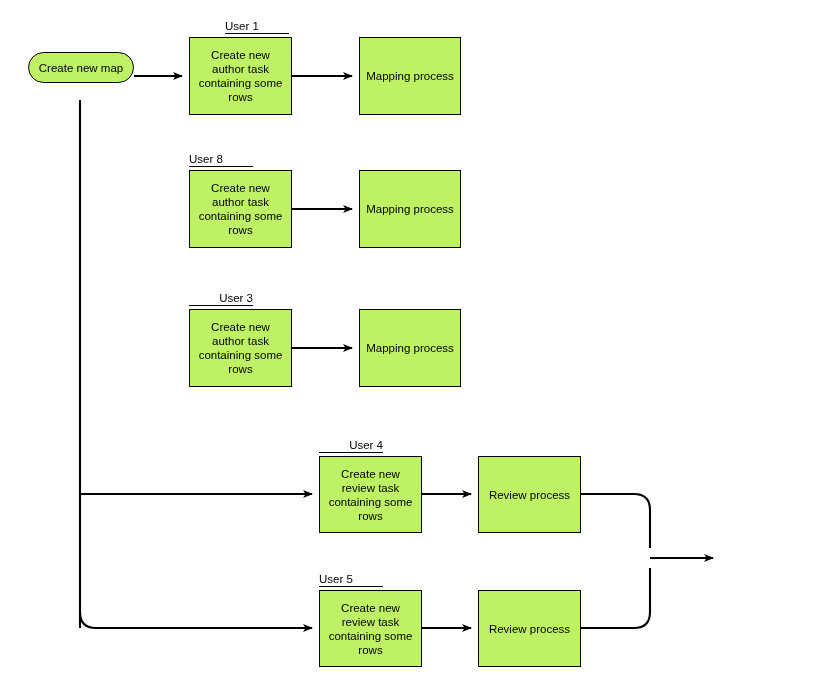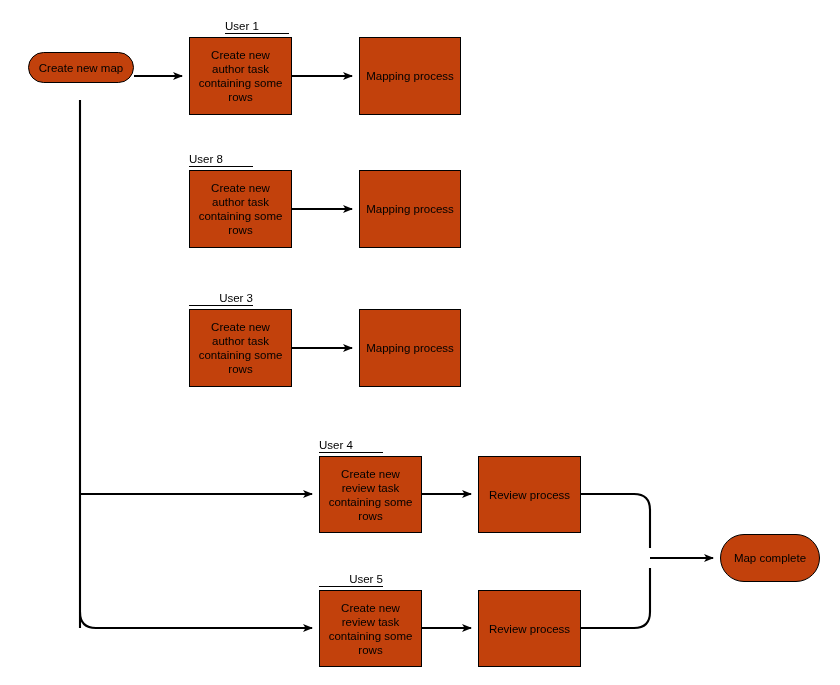--- a/index.html
+++ b/index.html
@@ -25,21 +25,21 @@
     left: 0;
     top: 0;
     width: 840px;
     height: 685px;
     pointer-events: none;
   }
   .node {
     position: absolute;
     box-sizing: border-box;
     border: 1.6px solid #000000;
-    background: #c2410c;
+    background: #bef264;
     display: flex;
     align-items: center;
     justify-content: center;
     text-align: center;
     font-size: 11.5px;
     line-height: 14px;
     color: #000000;
     z-index: 2;
   }
   .node.terminator {
@@ -142,45 +142,42 @@
   <div class="node" style="left:189px; top:309px; width:103px; height:78px;">
     <span class="node-label">Create new
 author task
 containing some
 rows</span>
   </div>
   <div class="node" style="left:359px; top:309px; width:102px; height:78px;">
     <span class="node-label">Mapping process</span>
   </div>
 
-  <div class="lane-label" style="left:319px; top:439px; width:64px;">
+  <div class="lane-label" style="left:319px; top:439px; width:64px;text-align:right;">
     <span>User 4</span>
     <span class="lane-underline"></span>
   </div>
   <div class="node" style="left:319px; top:456px; width:103px; height:77px;">
     <span class="node-label">Create new
 review task
 containing some
 rows</span>
   </div>
   <div class="node" style="left:478px; top:456px; width:103px; height:77px;">
     <span class="node-label">Review process</span>
   </div>
 
-  <div class="lane-label" style="left:319px; top:573px; width:64px;text-align:right;">
+  <div class="lane-label" style="left:319px; top:573px; width:64px;">
     <span>User 5</span>
     <span class="lane-underline"></span>
   </div>
   <div class="node" style="left:319px; top:590px; width:103px; height:77px;">
     <span class="node-label">Create new
 review task
 containing some
 rows</span>
   </div>
   <div class="node" style="left:478px; top:590px; width:103px; height:77px;">
     <span class="node-label">Review process</span>
   </div>
 
-  <div class="node terminator" style="left:720px; top:534px; width:100px; height:48px;">
-    <span class="node-label">Map complete</span>
-  </div>
 
 </div>
 
 </body></html>

